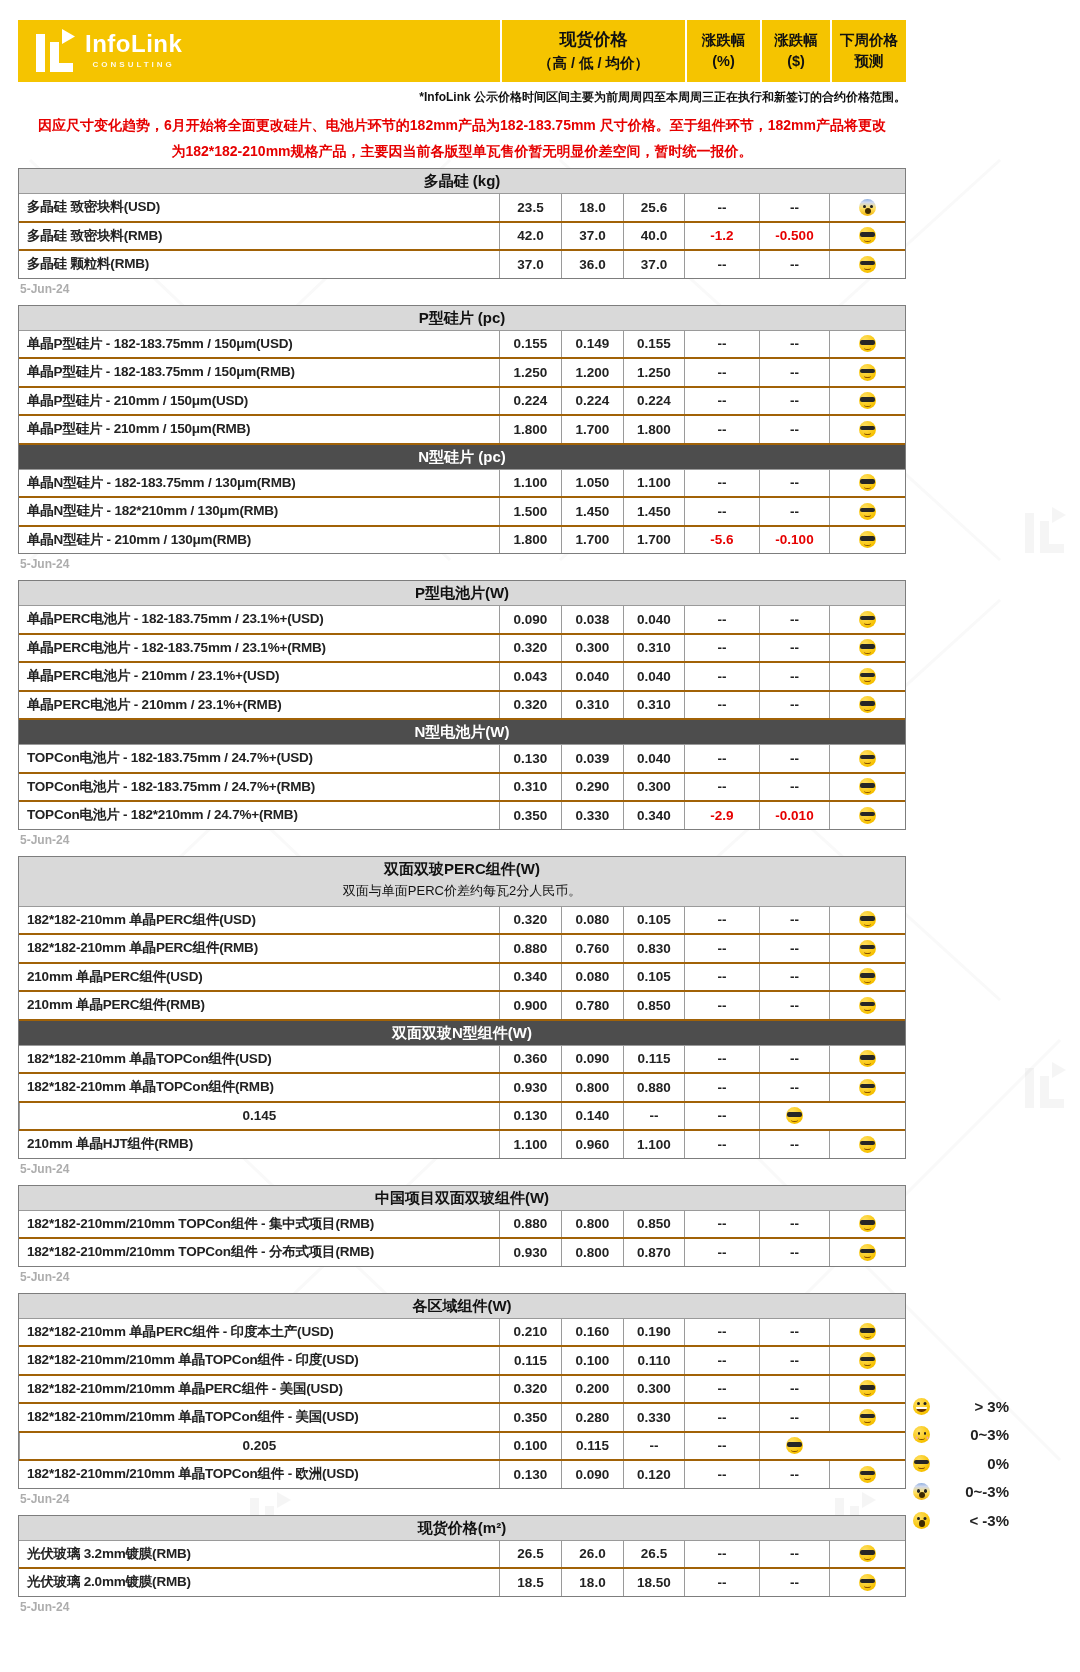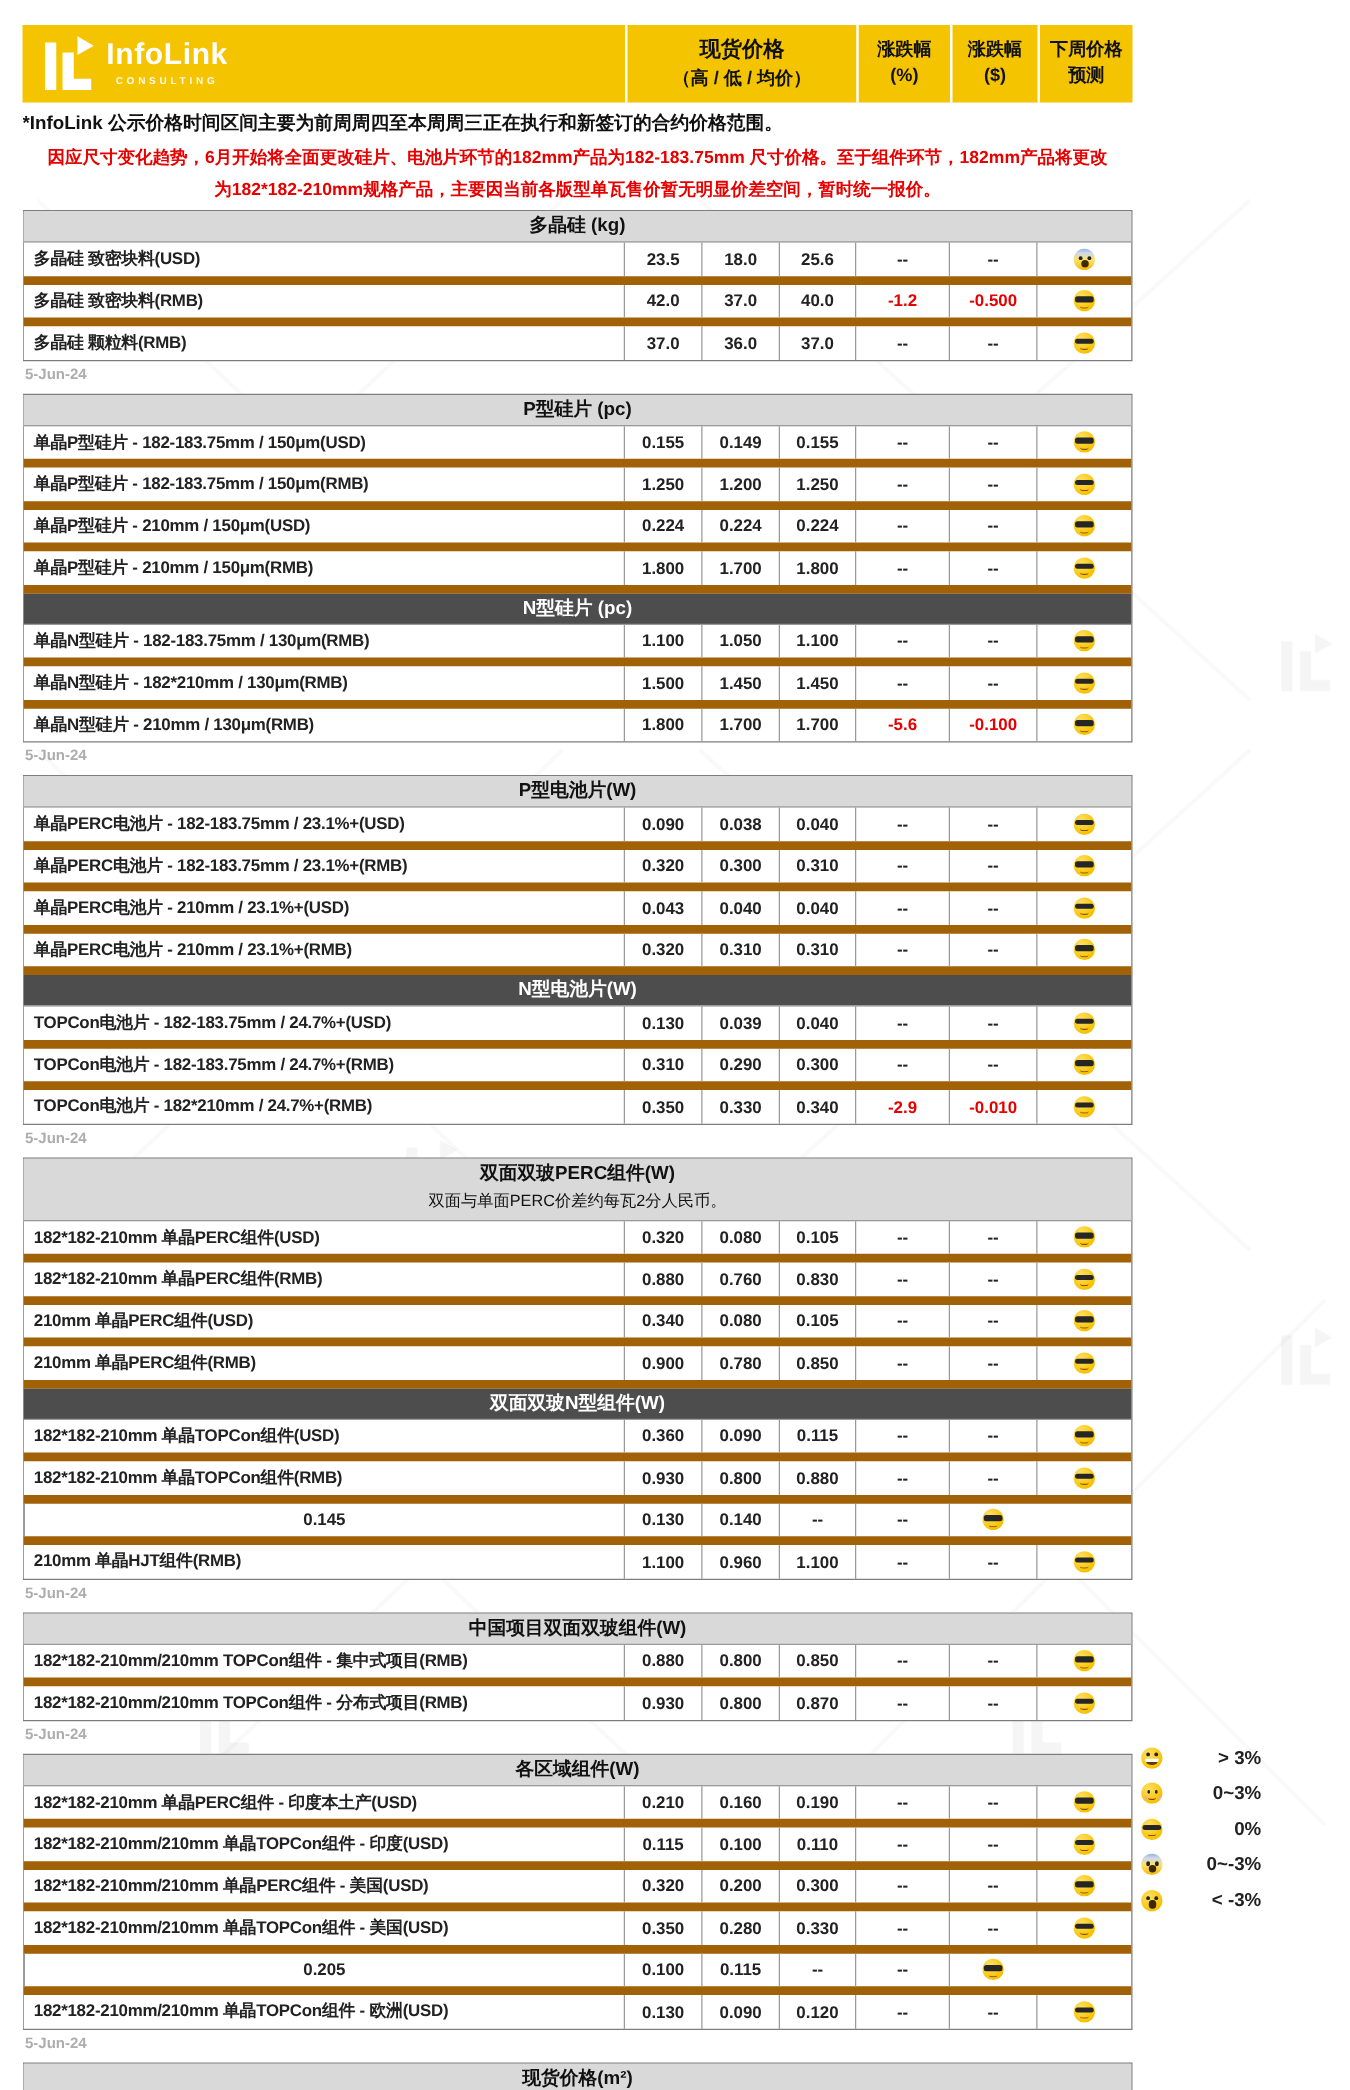--- a/index.html
+++ b/index.html
@@ -22,34 +22,34 @@
   }
   .logo-cell{border-left:none !important;flex-direction:row !important;
     justify-content:flex-start !important;padding-left:16px;gap:9px;}
   .brand-name{color:#fff;font-size:24px;font-weight:700;letter-spacing:.5px;line-height:1;}
   .brand-sub{color:rgba(255,255,255,.9);font-size:8px;letter-spacing:3px;margin-top:3px;}
   .spot-title{font-size:17px;}
   .spot-sub{font-size:14.5px;}
   .h2line{font-size:14.5px;}
 
   
-  .note-black{position:absolute;top:89px;left:18px;width:888px;text-align:left;
-    font-size:15px;font-weight:700;margin:0;}
+  .note-black{position:absolute;top:89px;left:18px;width:888px;text-align:right;
+    font-size:12px;font-weight:700;margin:0;}
   .note-red{position:absolute;top:113px;left:18px;width:888px;text-align:center;
     font-size:14px;font-weight:700;color:#E60000;margin:0;line-height:1.85;}
 
   
   #blocks{position:absolute;top:168px;left:18px;width:888px;}
   .block{border:1px solid #7d7d7d;background:#fff;}
   .sec-header{background:#D9D9D9;text-align:center;border-bottom:1px solid #9a9a9a;}
   .sec-header.dark{background:#4D4D4D;color:#fff;}
   .sec-title{font-weight:700;font-size:15px;line-height:24px;}
   .sec-sub{font-weight:400;font-size:13px;line-height:20px;padding-bottom:5px;}
   .row{display:grid;grid-template-columns:1fr 62px 62px 61px 75px 70px 76px;
-    height:26.5px;border-bottom:7px solid #a16207;}
+    height:26.5px;border-bottom:2px solid #a16207;}
   .block .row:last-child{border-bottom:none;}
   .c{display:flex;align-items:center;justify-content:center;
     border-left:1px solid #9a9a9a;font-size:13.5px;font-weight:600;color:#222;}
   .name{justify-content:flex-start;padding-left:8px;border-left:none;
     letter-spacing:-.2px;white-space:nowrap;overflow:hidden;}
   .neg{color:#E60000;}
   .date{font-size:12px;color:#ADADAD;font-weight:600;margin:4px 0 9px 2px;line-height:13px;}
 
   
   .legend{position:absolute;left:903px;top:1392px;width:112px;}

